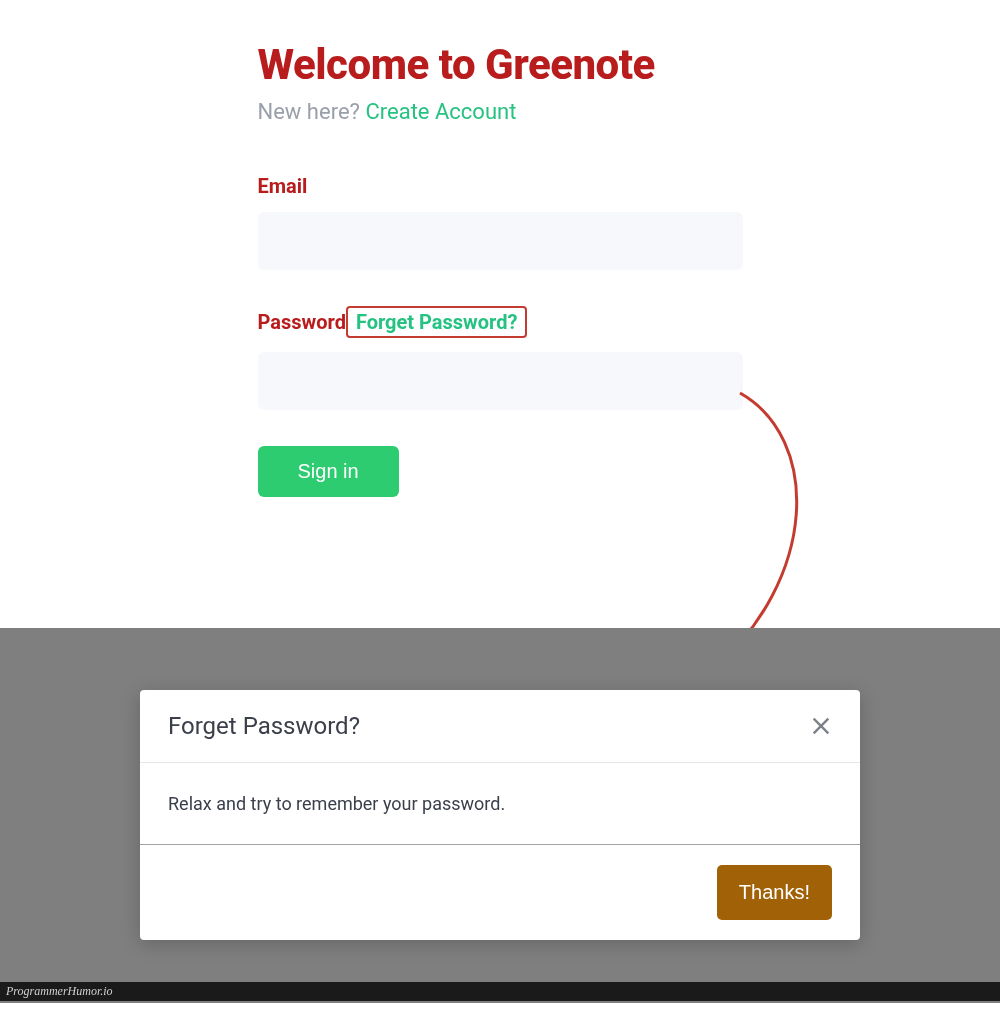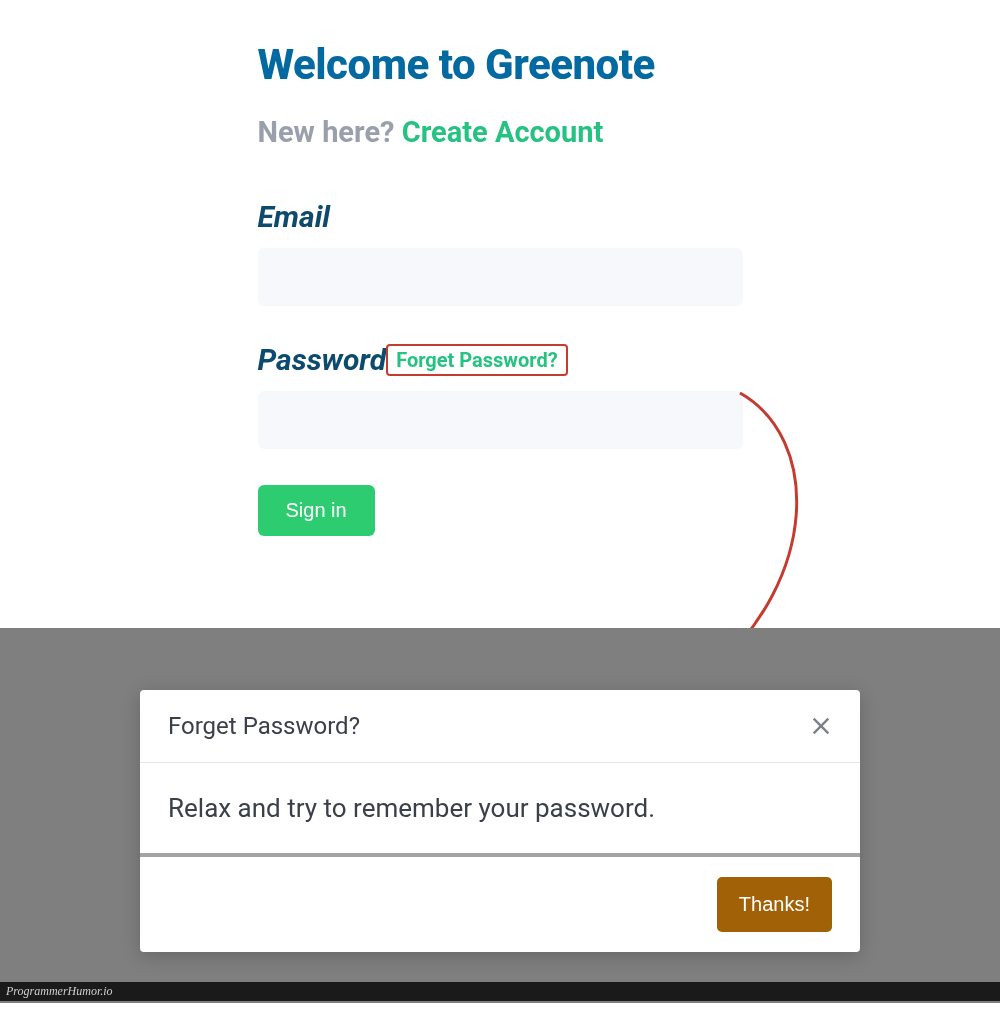--- a/index.html
+++ b/index.html
@@ -19,43 +19,42 @@
       padding: 40px 0 70px 0;
       display: flex;
       justify-content: center;
     }
     .login-box {
       width: 485px;
     }
     .title {
       font-size: 42px;
       font-weight: 800;
-      color: #0369a1;
-      margin-bottom: 26px;
+      color: #b91c1c;
+      margin-bottom: 10px;
       letter-spacing: -0.5px;
     }
     .subtitle {
-      font-size: 29px;
-      font-weight: 700;
+      font-size: 22px;
+      font-weight: 400;
       margin-bottom: 50px;
     }
     .subtitle .muted {
       color: #9aa0ab;
     }
     .subtitle .link {
       color: #26c281;
       cursor: pointer;
     }
     .field-label {
-      font-size: 30px;
+      font-size: 20px;
       font-weight: 700;
-      color: #0c4a6e;
+      color: #b91c1c;
       margin-bottom: 14px;
       display: block;
-      font-style: italic;
     }
     .input {
       width: 100%;
       height: 58px;
       background: #f6f8fb;
       border: none;
       border-radius: 6px;
       margin-bottom: 36px;
       font-size: 18px;
       padding: 0 16px;
@@ -75,21 +74,21 @@
       cursor: pointer;
       border: 2px solid #c43b2f;
       border-radius: 4px;
       padding: 2px 8px;
     }
     .signin-btn {
       background: #2ecc71;
       color: #fff;
       border: none;
       border-radius: 6px;
-      padding: 14px 28px;
+      padding: 14px 40px;
       font-size: 20px;
       font-weight: 400;
       cursor: pointer;
     }
     .gray-section {
       background: #7f7f7f;
       width: 100%;
       height: 375px;
       position: absolute;
       top: 628px;
@@ -119,22 +118,22 @@
       color: #3a3f4a;
     }
     .close-icon {
       width: 22px;
       height: 22px;
       cursor: pointer;
       color: #7a7f8a;
     }
     .modal-body {
       padding: 30px 28px;
-      border-bottom: 4px solid #a3a3a3;
-      font-size: 26px;
+      border-bottom: 1px solid #a3a3a3;
+      font-size: 18px;
       color: #3a3f4a;
     }
     .modal-footer {
       padding: 20px 28px;
       display: flex;
       justify-content: flex-end;
     }
     .thanks-btn {
       background: #a16207;
       color: #fff;

